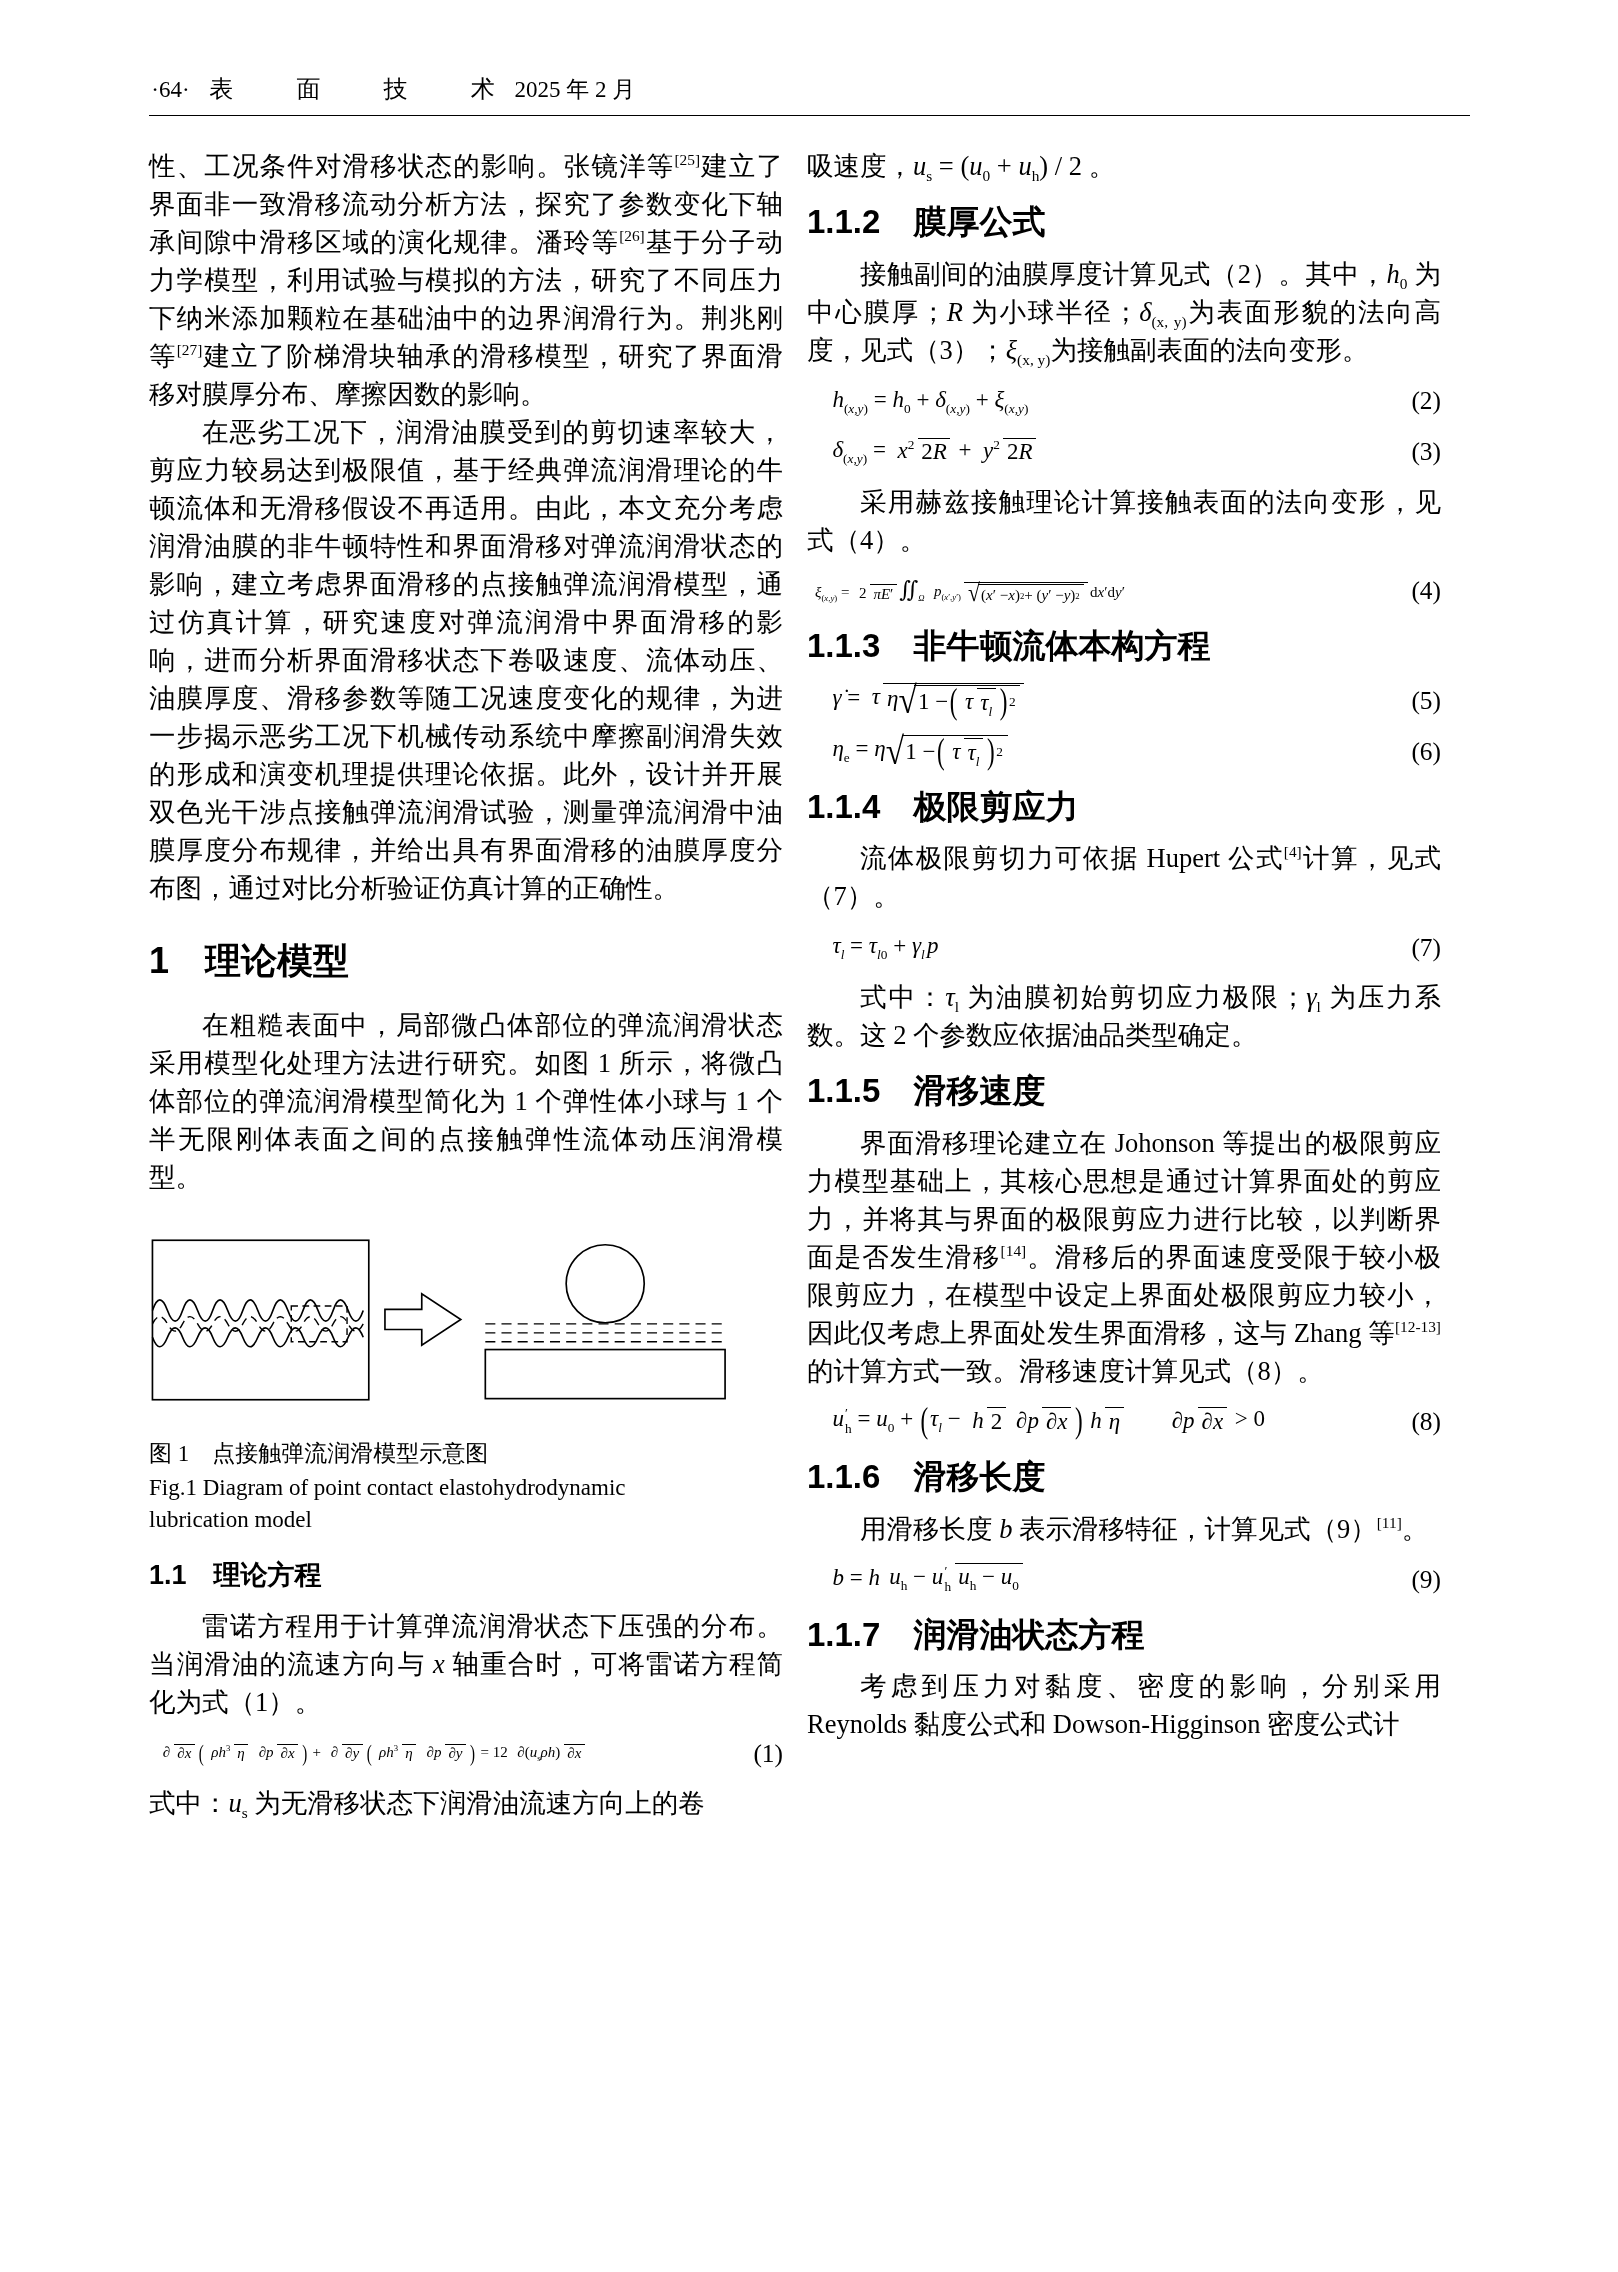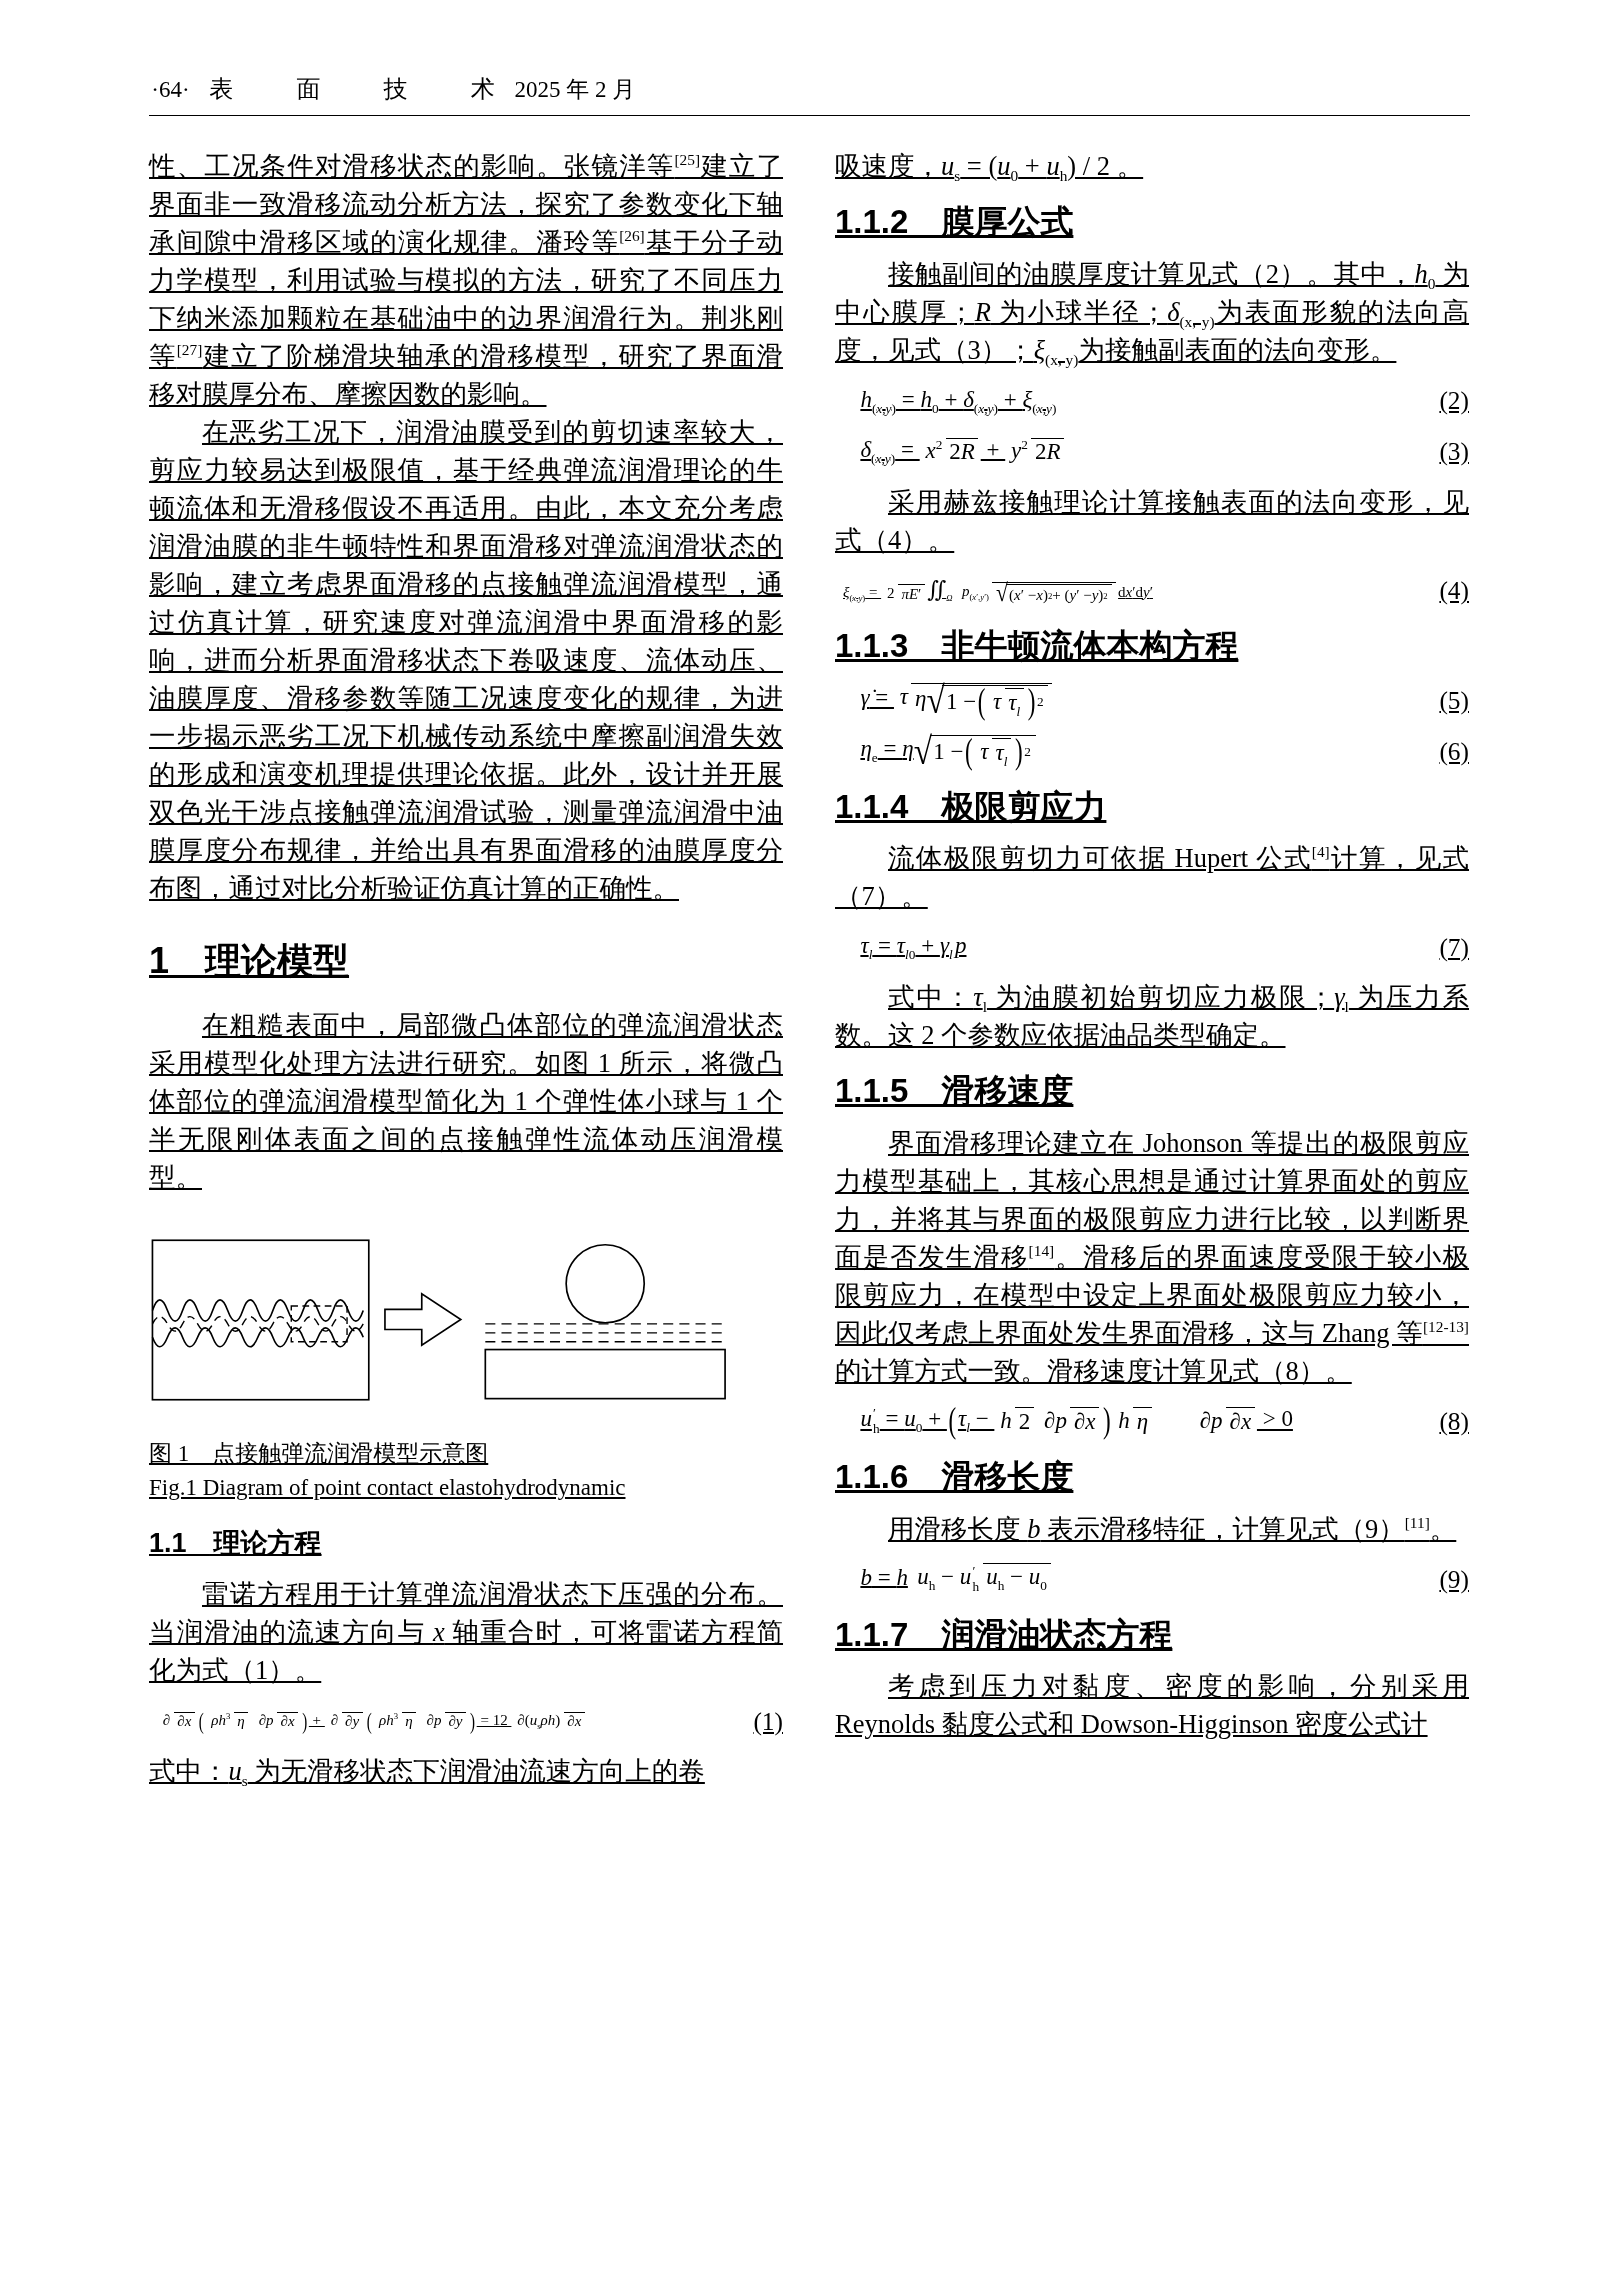--- a/index.html
+++ b/index.html
@@ -2,21 +2,21 @@
 <html style="font-size:9.2px"><head>
 <meta charset="utf-8">
 <style>
   html,body{margin:0;padding:0;background:#ffffff;}
   .page{position:relative;width:1619px;height:2273px;background:#fff;color:#000;
         font-family:"Liberation Serif","DejaVu Serif",serif;box-sizing:border-box;
         padding:73px 149px 0 149px;overflow:hidden;}
   .pg-header{display:flex;justify-content:flex-start;align-items:baseline;font-size:23px;padding:0 2.3px 8px 2.3px;}
   .pg-journal{font-size:24px;letter-spacing:19.6px;text-indent:19.6px;}
   .pg-rule{border-top:1.7px solid #000;margin:2.3px 0 31px 0;}
-  .cols{display:flex;gap:52px;align-items:flex-start;text-decoration:underline;}
+  .cols{display:flex;gap:24px;align-items:flex-start;}
   .col{width:634px;font-size:26.5px;line-height:38px;text-align:justify;}
   .para{margin:0;text-indent:2em;}
   .noind{text-indent:0;}
   .sec1{font-family:"Liberation Sans","DejaVu Sans",sans-serif;font-size:36px;font-weight:700;margin:31px 0 23px 0;line-height:1.25;}
   .sec2{font-family:"Liberation Sans","DejaVu Sans",sans-serif;font-size:27px;font-weight:700;margin:23px 0 14px 0;line-height:1.25;}
   .sec3{font-family:"Liberation Sans","DejaVu Sans",sans-serif;font-size:33px;font-weight:700;margin:16px 0 10.4px 0;line-height:1.3;}
   sup,sub{font-size:0.58em;line-height:0;}
   .it{font-style:italic;}
   .fig{margin:32px 0 17.3px 0;text-align:left;}
   .figsvg{width:589px;height:184px;}
@@ -74,20 +74,21 @@
             <line x1="600" y1="172" x2="1030" y2="172" stroke-width="2.5" stroke-dasharray="18 11"></line>
             <line x1="600" y1="188" x2="1030" y2="188" stroke-width="2.5" stroke-dasharray="18 11"></line>
             <line x1="600" y1="204" x2="1030" y2="204" stroke-width="2.5" stroke-dasharray="18 11"></line>
             <rect x="600" y="218" width="430" height="88" stroke-width="3"></rect>
           </g>
         </svg>
         <figcaption>
           <div class="cap-zh">图 1　点接触弹流润滑模型示意图</div>
           <div class="cap-en">
             <div>Fig.1 Diagram of point contact elastohydrodynamic</div>
+            <div>lubrication model</div>
           </div>
         </figcaption>
       </figure>
 
       <h3 class="sec2">1.1　理论方程</h3>
       <p class="para"><span>雷诺方程用于计算弹流润滑状态下压强的分布。当润滑油的流速方向与 </span><span class="it">x</span><span> 轴重合时，可将雷诺方程简化为式（1）。</span></p>
 
       <div class="eq">
         <span class="eqbody math small"><span class="mfrac">
               <span class="mnum"><span class="mi">∂</span></span>

